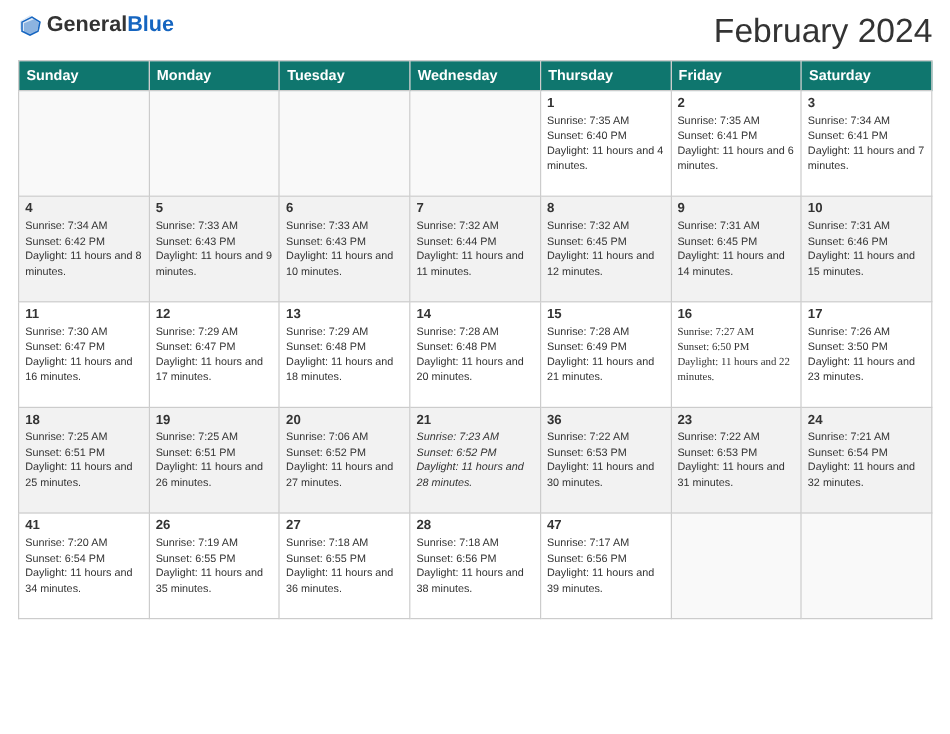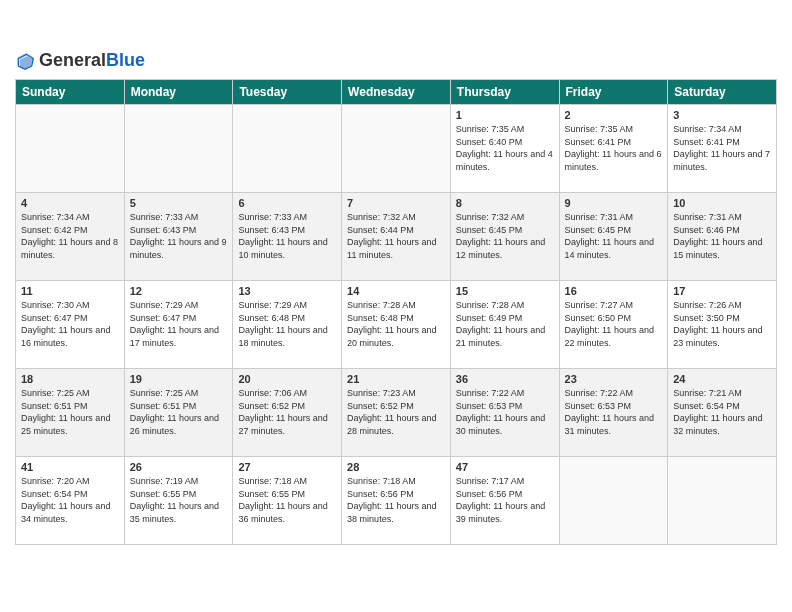--- a/index.html
+++ b/index.html
@@ -7,21 +7,20 @@
       width: 792px;
       height: 612px;
       font-family: Arial, sans-serif;
       background: #fff;
       overflow: hidden;
     }
     .page {
       width: 792px;
       height: 464px;
       padding: 10px 15px;
-      margin-top: 40px;
     }
     .header {
       display: flex;
       justify-content: space-between;
       align-items: flex-start;
       margin-bottom: 8px;
     }
     .logo {
       display: flex;
       align-items: center;
@@ -95,20 +94,21 @@
       <svg class="logo-icon" viewBox="0 0 24 24">
         <polygon points="12,2 22,8 22,16 12,22 2,16 2,8" fill="#1565C0" opacity="0.15"></polygon>
         <polygon points="14,4 22,9 20,18 12,22 4,18 4,9" fill="none" stroke="#1565C0" stroke-width="1.5"></polygon>
         <polygon points="16,6 22,10 18,19 12,22 6,19 6,10" fill="#1565C0" opacity="0.4"></polygon>
       </svg>
       <span>
         <span style="font-size:18px;font-weight:bold;color:#333;">General</span><span style="font-size:18px;font-weight:bold;color:#1565C0;">Blue</span>
       </span>
     </div>
     <div class="title-block">
+      <div class="title-month">February 2024</div>
     </div>
   </div>
 
   <table class="calendar">
     <thead>
       <tr>
         <th>Sunday</th>
         <th>Monday</th>
         <th>Tuesday</th>
         <th>Wednesday</th>
@@ -212,21 +212,21 @@
 Daylight: 11 hours and 20 minutes.</div>
           </td>
           <td>
             <span class="day-num">15</span>
             <div class="day-info" style="white-space: pre-line;">Sunrise: 7:28 AM
 Sunset: 6:49 PM
 Daylight: 11 hours and 21 minutes.</div>
           </td>
           <td>
             <span class="day-num">16</span>
-            <div class="day-info" style="white-space: pre-line;">Sunrise: 7:27 AM
+            <div class="day-info" style="white-space: pre-line; font-family: Liberation Serif, serif;">Sunrise: 7:27 AM
 Sunset: 6:50 PM
 Daylight: 11 hours and 22 minutes.</div>
           </td>
           <td>
             <span class="day-num">17</span>
             <div class="day-info" style="white-space: pre-line;">Sunrise: 7:26 AM
 Sunset: 3:50 PM
 Daylight: 11 hours and 23 minutes.</div>
           </td>
         </tr>
@@ -244,21 +244,21 @@
 Daylight: 11 hours and 26 minutes.</div>
           </td>
           <td>
             <span class="day-num">20</span>
             <div class="day-info" style="white-space: pre-line;">Sunrise: 7:06 AM
 Sunset: 6:52 PM
 Daylight: 11 hours and 27 minutes.</div>
           </td>
           <td>
             <span class="day-num">21</span>
-            <div class="day-info" style="white-space: pre-line;">Sunrise: 7:23 AM
+            <div class="day-info" style="white-space: pre-line; font-style: italic;">Sunrise: 7:23 AM
 Sunset: 6:52 PM
 Daylight: 11 hours and 28 minutes.</div>
           </td>
           <td>
             <span class="day-num">36</span>
             <div class="day-info" style="white-space: pre-line;">Sunrise: 7:22 AM
 Sunset: 6:53 PM
 Daylight: 11 hours and 30 minutes.</div>
           </td>
           <td>

